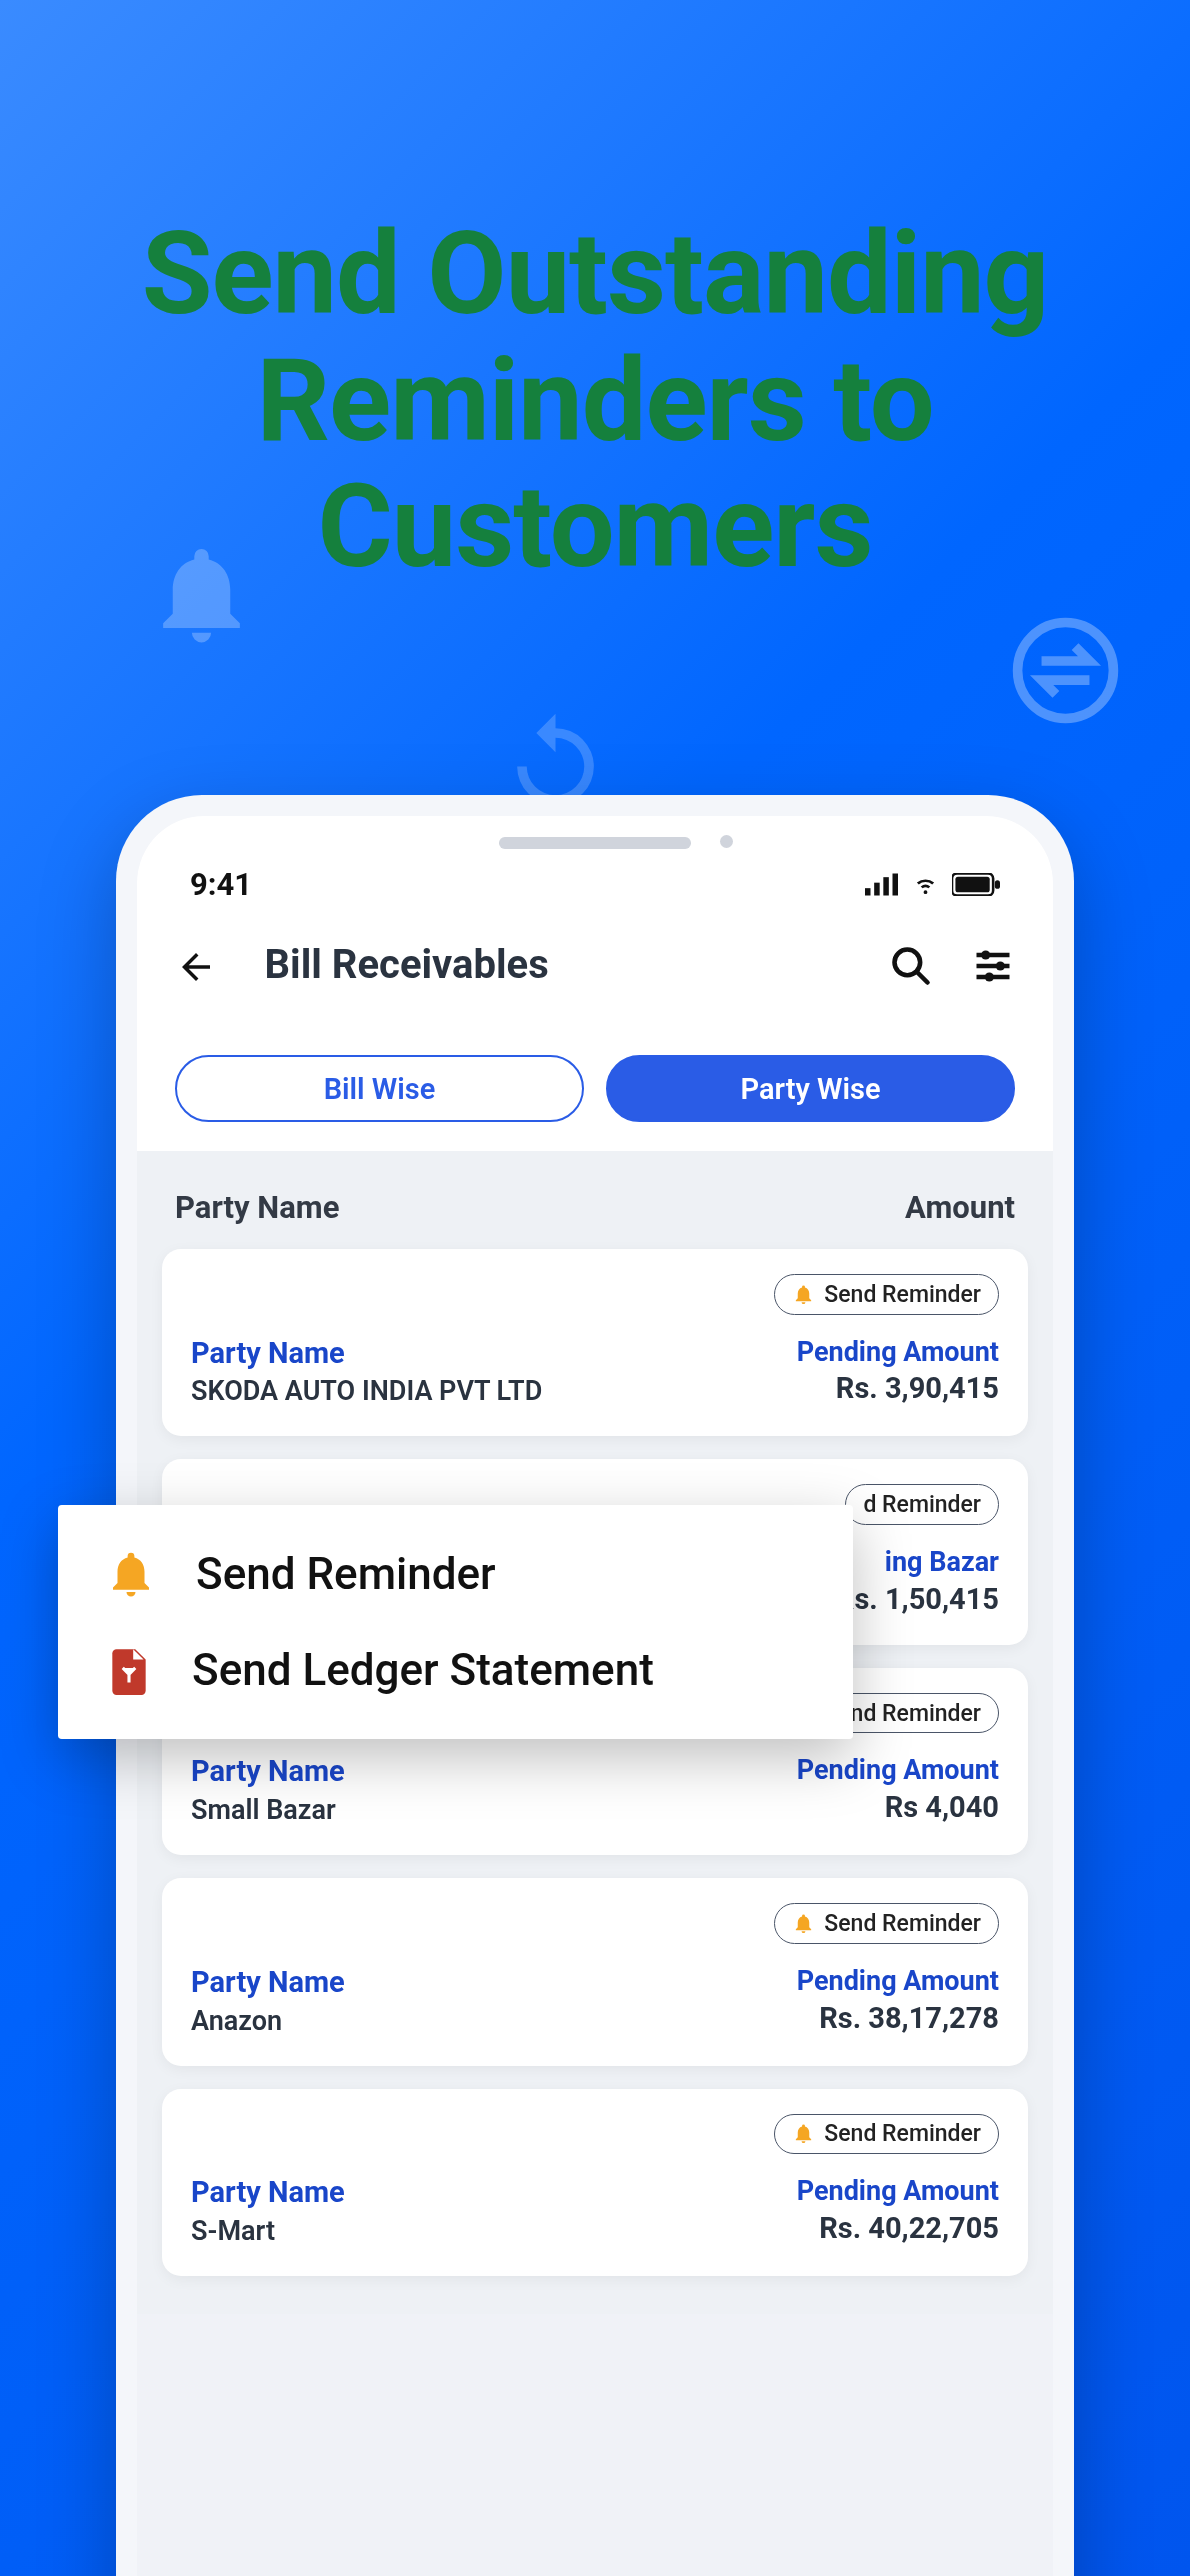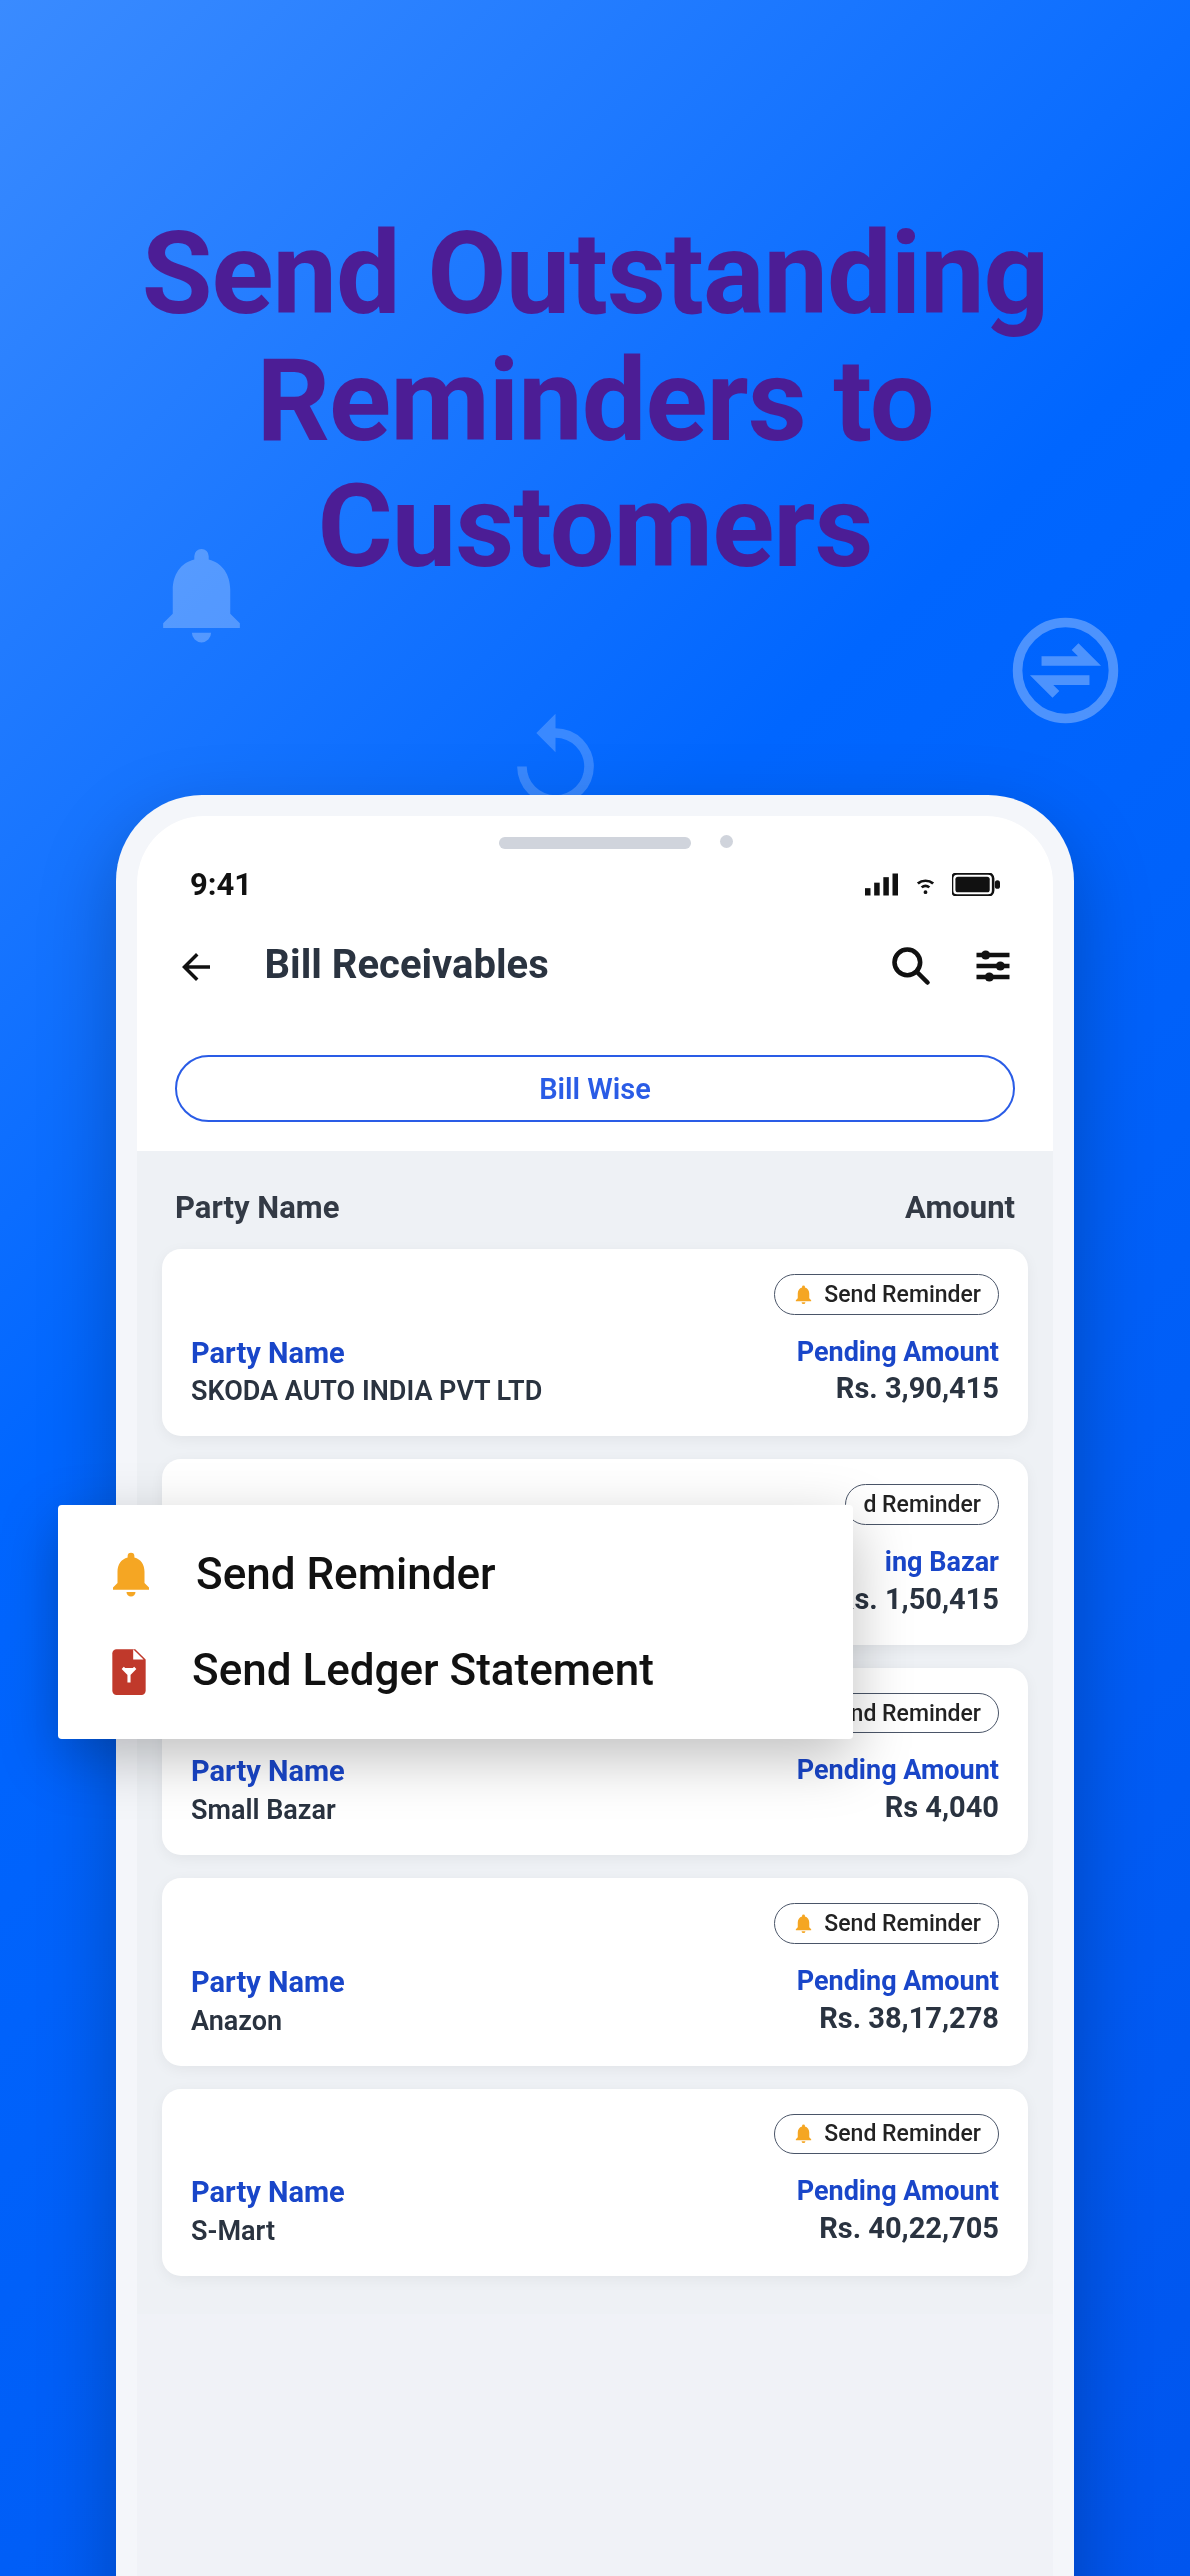--- a/index.html
+++ b/index.html
@@ -5,21 +5,21 @@
   * { margin: 0; padding: 0; box-sizing: border-box; font-family: -apple-system, BlinkMacSystemFont, "Segoe UI", Roboto, sans-serif; }
   body {
     width: 1190px;
     height: 2576px;
     background: linear-gradient(135deg, #3a8bff 0%, #0066ff 40%, #0055ee 100%);
     position: relative;
     overflow: hidden;
   }
   .hero {
     text-align: center;
-    color: #4c1d95;
+    color: #15803d;
     font-size: 115px;
     font-weight: 700;
     line-height: 1.1;
     padding: 211px 77px 0;
     letter-spacing: -1px;
   }
   .deco-bell {
     position: absolute;
     left: 144px;
     top: 537px;
@@ -236,20 +236,21 @@
             <line x1="3" y1="12" x2="21" y2="12" stroke="#111" stroke-width="2.5"></line>
             <circle cx="16" cy="12" r="2.5" fill="#111"></circle>
             <line x1="3" y1="18" x2="21" y2="18" stroke="#111" stroke-width="2.5"></line>
             <circle cx="10" cy="18" r="2.5" fill="#111"></circle>
           </svg>
       </span>
     </div>
 
     <div class="toggle-wrap">
       <div class="toggle-btn inactive">Bill Wise</div>
+      <div class="toggle-btn active">Party Wise</div>
     </div>
 
     <div class="list-header">
       <span>Party Name</span>
       <span>Amount</span>
     </div>
 
     <div class="list-area">
 
       <div class="card">

